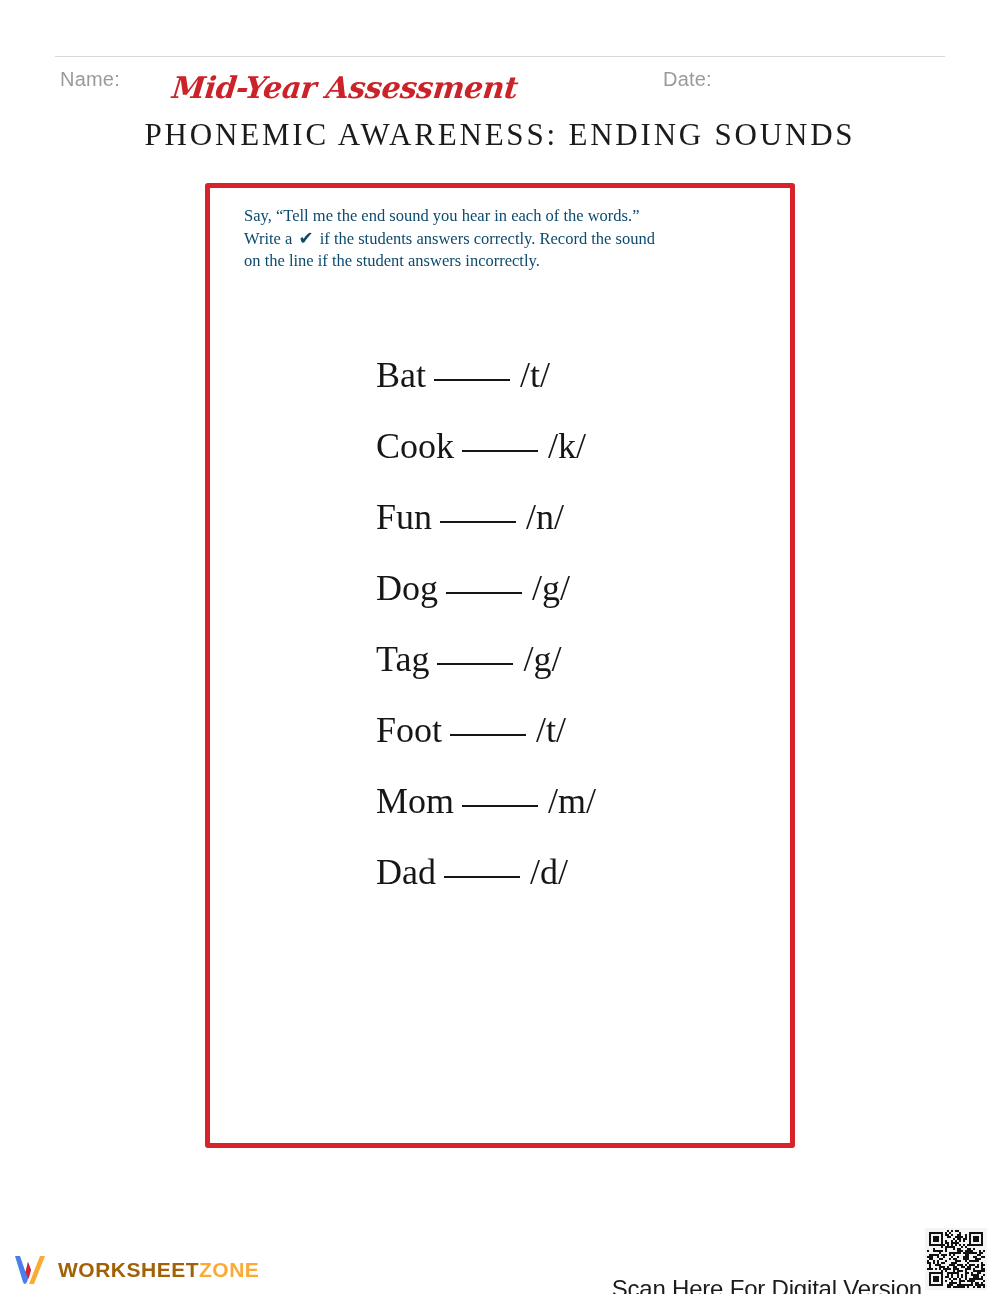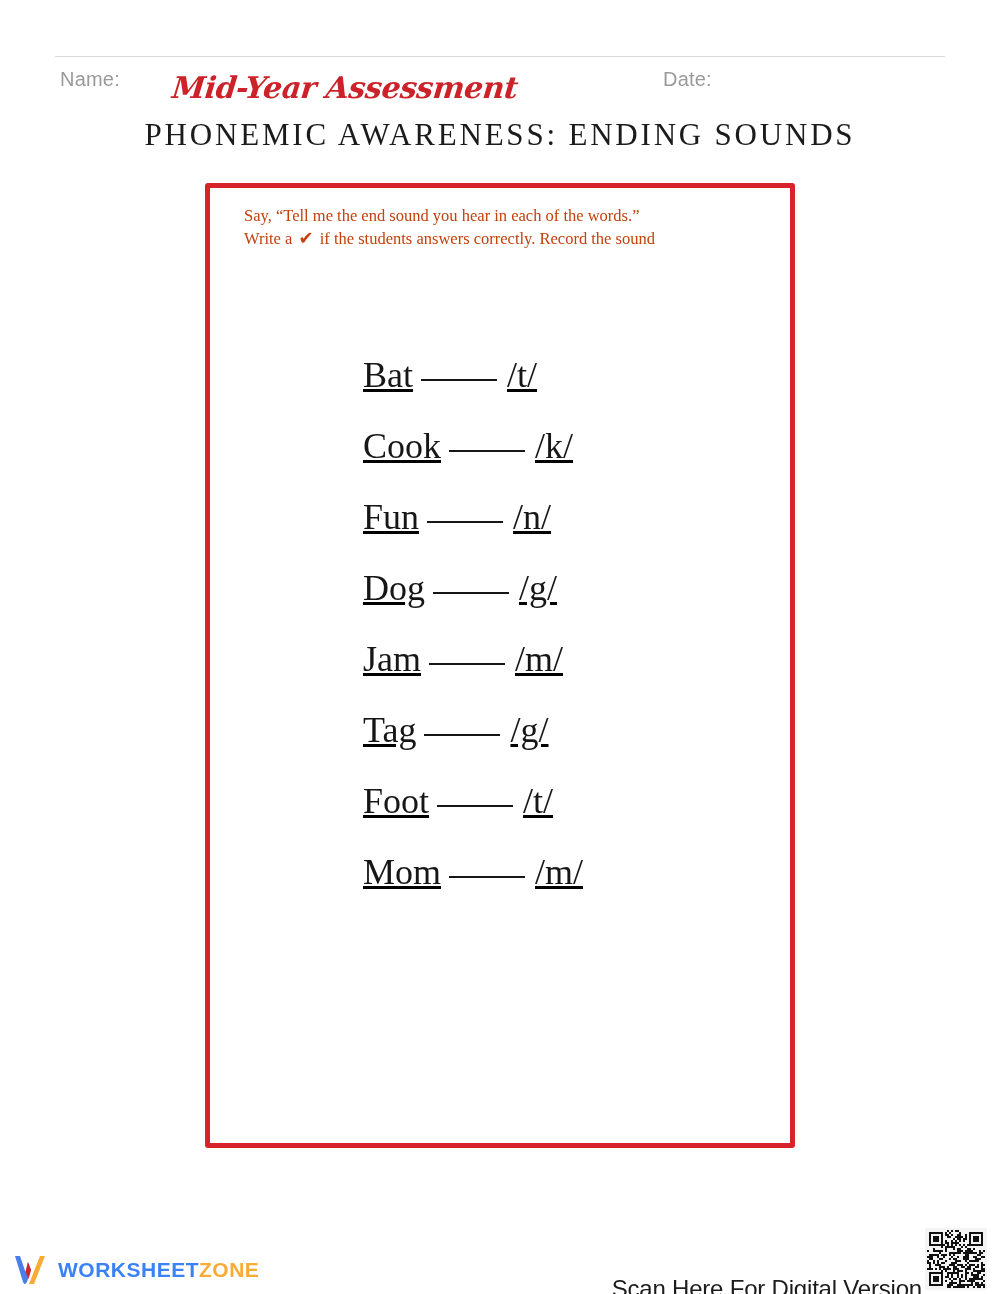--- a/index.html
+++ b/index.html
@@ -85,36 +85,35 @@
   }
 
   .instructions {
     position: absolute;
     left: 244px;
     top: 205px;
     width: 505px;
     font-family: "Liberation Serif", serif;
     font-size: 16.5px;
     line-height: 22px;
-    color: #c2410c;
+    color: #0c4a6e;
   }
   .instructions .check {
     font-family: "DejaVu Sans", sans-serif;
     font-weight: bold;
     font-size: 18px;
     padding: 0 2px;
   }
 
   
   .word-list {
     position: absolute;
-    left: 363px;
+    left: 376px;
     top: 352px;
     width: 400px;
-    text-decoration: underline;
   }
   .word-row {
     height: 71px;
     white-space: nowrap;
     font-family: "Liberation Serif", serif;
     font-size: 36px;
     color: #161616;
     line-height: 46px;
   }
   .word-row .word { }
@@ -139,21 +138,21 @@
     width: 40px;
     height: 36px;
     margin-right: 6px;
   }
   .logo-text {
     font-family: "Liberation Sans", sans-serif;
     font-size: 21px;
     font-weight: bold;
     letter-spacing: 0.5px;
   }
-  .logo-text .w1 { color: #3b82f6; }
+  .logo-text .w1 { color: #a16207; }
   .logo-text .w2 { color: #f9ab35; text-align: right; }
 
   .scan-text {
     position: absolute;
     right: 78px;
     top: 1258px;
     font-family: "Liberation Sans", sans-serif;
     font-size: 24px;
     color: #1c1c1c;
     letter-spacing: -0.2px;
@@ -183,31 +182,32 @@
 
 <div class="red-box"></div>
 
 <div class="instructions">
   <span>Say, “Tell me the end sound you hear in each of the words.”</span>
   <br>
   <span>Write a</span>
   <span class="check">✔</span>
   <span>if the students answers correctly. Record the sound</span>
   <br>
+  <span>on the line if the student answers incorrectly.</span>
 </div>
 
 <div class="word-list" id="word-list">
     <div class="word-row"><span class="word">Bat</span><span class="blank"></span><span class="sound">/t/</span></div>
     <div class="word-row"><span class="word">Cook</span><span class="blank"></span><span class="sound">/k/</span></div>
     <div class="word-row"><span class="word">Fun</span><span class="blank"></span><span class="sound">/n/</span></div>
     <div class="word-row"><span class="word">Dog</span><span class="blank"></span><span class="sound">/g/</span></div>
-    <div class="word-row"><span class="word">Jam</span><span class="blank"></span><span class="sound">/m/</span></div>
     <div class="word-row"><span class="word">Tag</span><span class="blank"></span><span class="sound">/g/</span></div>
     <div class="word-row"><span class="word">Foot</span><span class="blank"></span><span class="sound">/t/</span></div>
     <div class="word-row"><span class="word">Mom</span><span class="blank"></span><span class="sound">/m/</span></div>
+    <div class="word-row"><span class="word">Dad</span><span class="blank"></span><span class="sound">/d/</span></div>
   </div>
 
 <div class="logo-wrap">
   <svg class="logo-mark" viewBox="0 0 40 36">
     <path d="M3 4 L11 30 Q12.5 34 15 30 L19 18 L16 10 L13.5 20 L8 4 Z" fill="#4a7fe8"></path>
     <path d="M13.5 20 L16 10 L19 18 L16.5 27 Z" fill="#d8232a"></path>
     <path d="M28 4 L33 4 L22 32 L17 32 Z" fill="#f9ab35"></path>
   </svg>
   <div class="logo-text">
     <span class="w1">WORKSHEET</span><span class="w2">ZONE</span>

